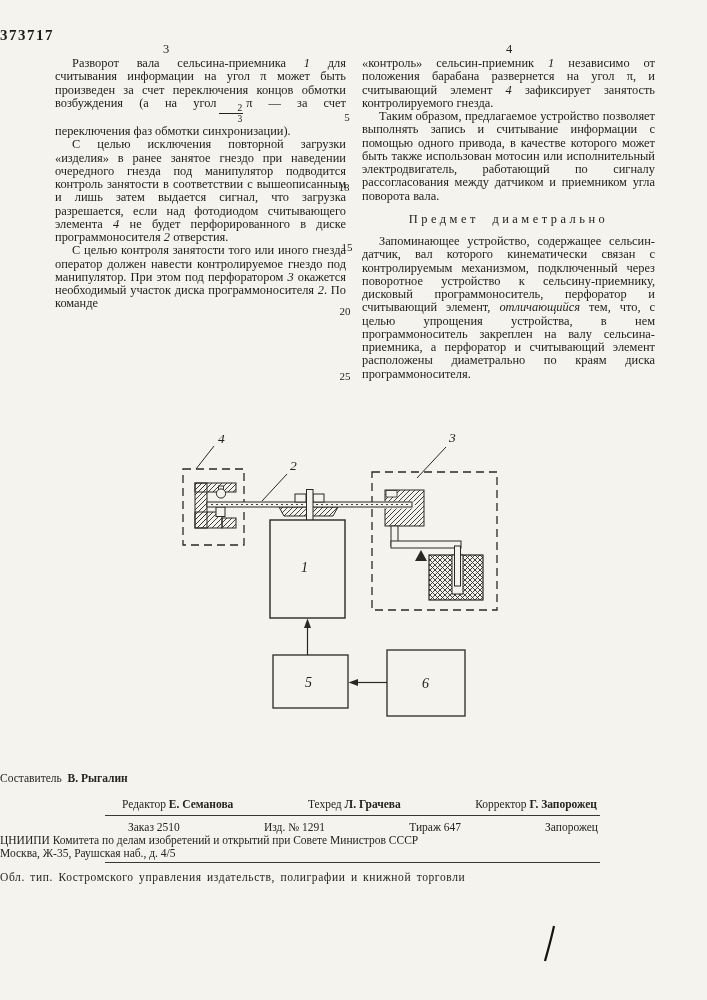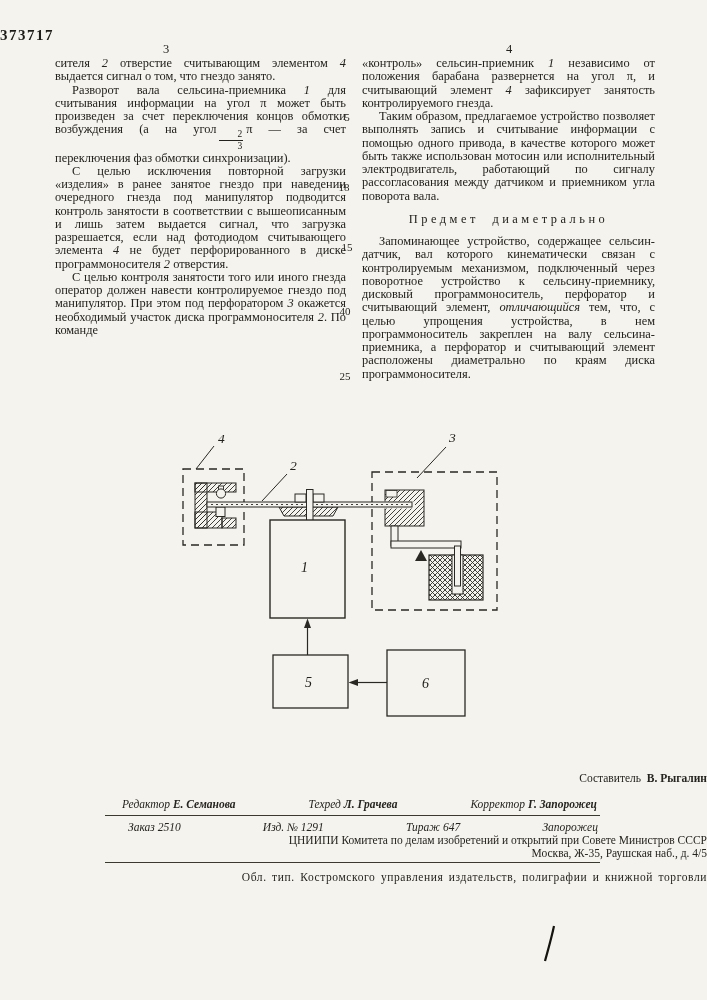--- a/index.html
+++ b/index.html
@@ -30,55 +30,54 @@
   }
   .gutter-num{position:absolute;width:22px;text-align:center;font-size:11px;color:#27251f;}
   .frac{
     display:inline-flex;flex-direction:column;vertical-align:-4px;
     text-align:center;font-size:9.5px;line-height:1.12;margin:0 3px;
   }
   .frac .num{border-bottom:1px solid #24221d;padding:0 1px;}
   .frac .den{padding:0 1px;}
   .figure-layer{position:absolute;left:0;top:0;width:707px;height:1000px;}
   .footer{position:absolute;left:0;top:0;width:707px;font-size:11.5px;color:#26241e;}
-  .f-line{position:absolute;left:0;width:707px;text-align:right;}
-  .f-row{position:absolute;display:flex;justify-content:space-between;font-style:italic;}
+  .f-line{position:absolute;left:0;width:707px;text-align:left;}
+  .f-row{position:absolute;display:flex;justify-content:space-between;}
   .f-rule{position:absolute;height:1px;background:#3a382f;}
   .f-name{font-weight:bold;}
   .printer{letter-spacing:0.6px;word-spacing:2px;}
 </style>
 </head>
 <body>
 
 <div class="page">
 
   <div class="patent-number">373717</div>
   <div class="col-num left">3</div>
   <div class="col-num right">4</div>
 
   <div class="col left" id="col-left">
-      <div class="para">сителя <i>2</i> отверстие считывающим элементом <i>4</i> выдается сигнал о том, что гнездо занято.</div>
       <div class="para indent">Разворот вала сельсина-приемника <i>1</i> для считывания информации на угол π может быть произведен за счет переключения концов обмотки возбуждения (а на угол<span class="frac">
           <span class="num">2</span>
           <span class="den">3</span>
         </span>π — за счет переключения фаз обмотки синхронизации).</div>
       <div class="para indent">С целью исключения повторной загрузки «изделия» в ранее занятое гнездо при наведении очередного гнезда под манипулятор подводится контроль занятости в соответствии с вышеописанным и лишь затем выдается сигнал, что загрузка разрешается, если над фотодиодом считывающего элемента <i>4</i> не будет перфорированного в диске программоносителя <i>2</i> отверстия.</div>
       <div class="para indent">С целью контроля занятости того или иного гнезда оператор должен навести контролируемое гнездо под манипулятор. При этом под перфоратором <i>3</i> окажется необходимый участок диска программоносителя <i>2</i>. По команде</div>
     </div>
   <div class="col right" id="col-right">
       <div class="para">«контроль» сельсин-приемник <i>1</i> независимо от положения барабана развернется на угол π, и считывающий элемент <i>4</i> зафиксирует занятость контролируемого гнезда.</div>
       <div class="para indent">Таким образом, предлагаемое устройство позволяет выполнять запись и считывание информации с помощью одного привода, в качестве которого может быть также использован мотосин или исполнительный электродвигатель, работающий по сигналу рассогласования между датчиком и приемником угла поворота вала.</div>
       <div class="para heading">Предмет диаметрально</div>
       <div class="para indent">Запоминающее устройство, содержащее сельсин-датчик, вал которого кинематически связан с контролируемым механизмом, подключенный через поворотное устройство к сельсину-приемнику, дисковый программоноситель, перфоратор и считывающий элемент, <i>отличающийся</i> тем, что, с целью упрощения устройства, в нем программоноситель закреплен на валу сельсина-приемника, а перфоратор и считывающий элемент расположены диаметрально по краям диска программоносителя.</div>
     </div>
   <div id="gutter">
       <div class="gutter-num" style="left: 336px; top: 111px;">5</div>
       <div class="gutter-num" style="left: 333px; top: 181px;">18</div>
       <div class="gutter-num" style="left: 336px; top: 241px; font-family: Liberation Serif, serif;">15</div>
-      <div class="gutter-num" style="left: 334px; top: 305px;">40</div>
+      <div class="gutter-num" style="left: 334px; top: 305px;">20</div>
       <div class="gutter-num" style="left: 334px; top: 370px;">25</div>
     </div>
 
   <svg class="figure-layer" viewBox="0 0 707 1000">
     <defs>
       <pattern id="hatch" patternUnits="userSpaceOnUse" width="5" height="5">
         <path d="M0,5 L5,0" stroke="#2e2c26" stroke-width="0.9"></path>
       </pattern>
       <pattern id="crosshatch" patternUnits="userSpaceOnUse" width="5" height="5">
         <path d="M0,5 L5,0 M0,0 L5,5" stroke="#2e2c26" stroke-width="0.9"></path>

